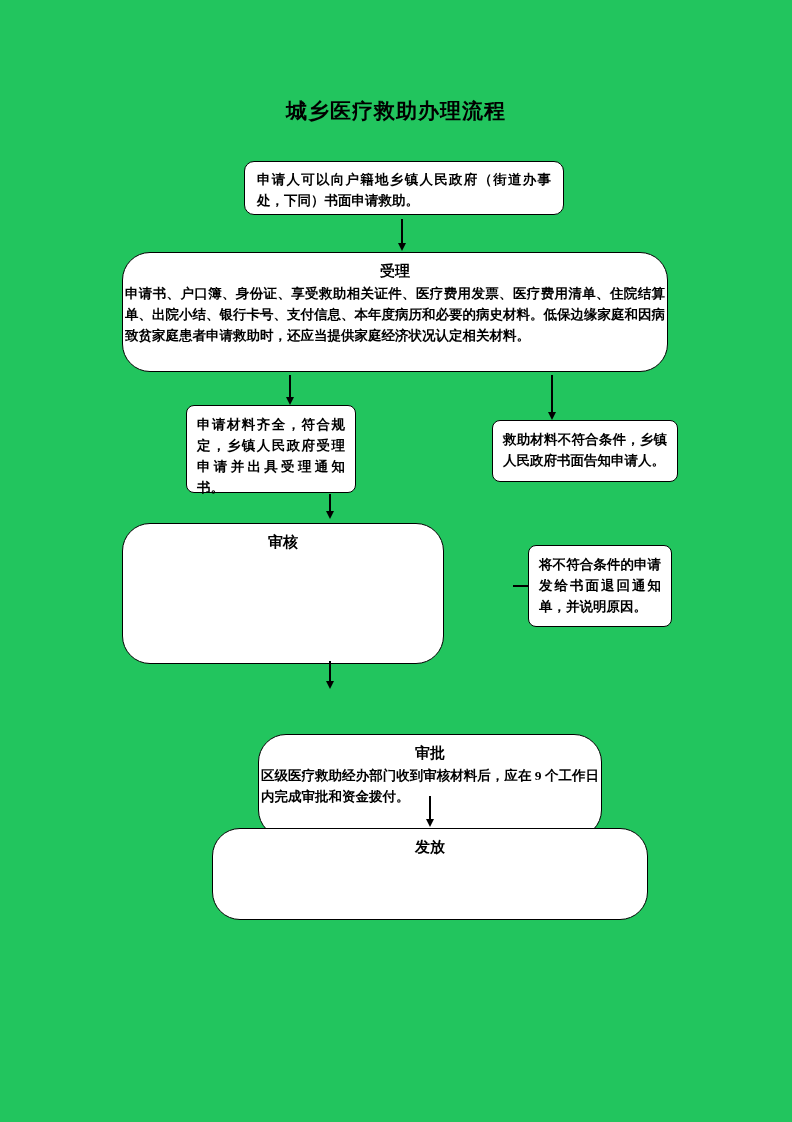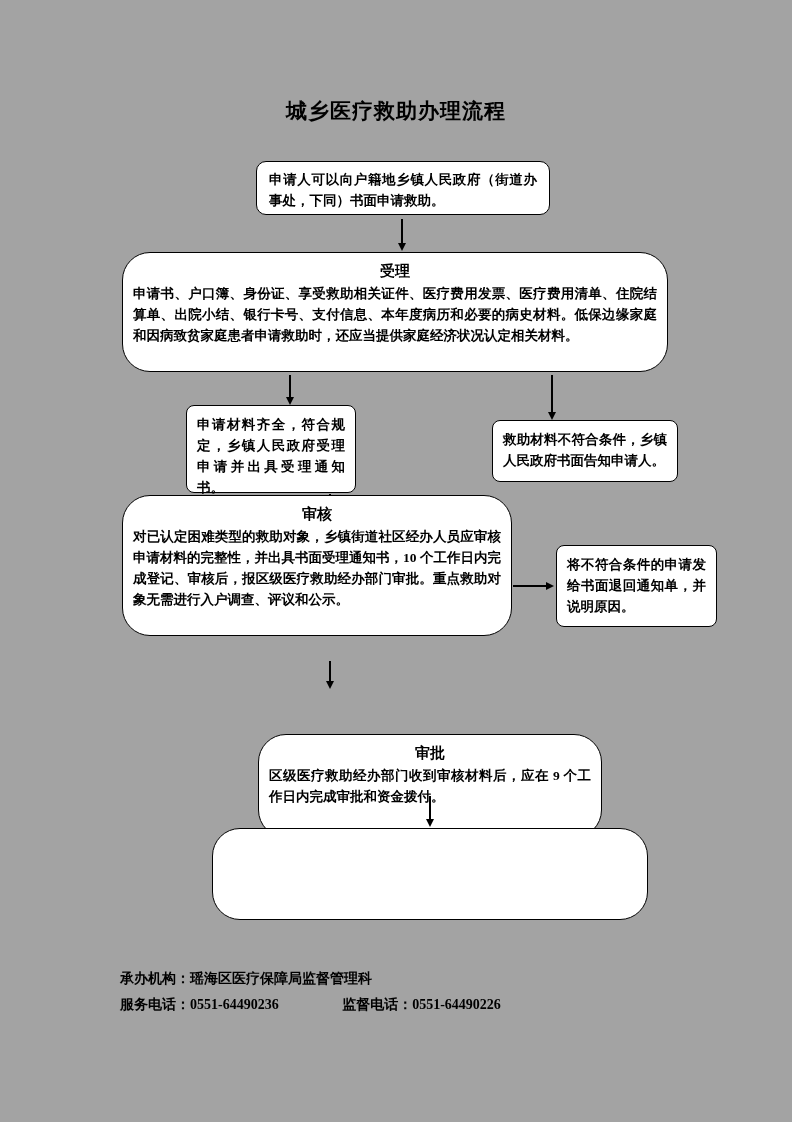--- a/index.html
+++ b/index.html
@@ -2,21 +2,21 @@
 <html><head>
 <meta charset="utf-8">
 <style>
   * { margin: 0; padding: 0; box-sizing: border-box; }
   html, body { background: #ffffff; }
   .page {
     position: relative;
     width: 792px;
     height: 1122px;
     margin: 0 auto;
-    background: #a3a3a3;
+    background: #22c55e;
     font-family: "Liberation Serif", serif;
     color: #000;
     overflow: hidden;
   }
   .doc-title {
     position: absolute;
     top: 97px;
     left: 0;
     width: 100%;
     text-align: center;
@@ -34,21 +34,21 @@
     font-weight: bold;
     font-size: 15px;
     line-height: 23px;
   }
   .box-text {
     font-size: 13.5px;
     font-weight: 600;
     line-height: 21px;
     text-align: justify;
   }
-  .big { border-radius: 28px; padding: 7px 10px; }
+  .big { border-radius: 28px; padding: 7px 2px; }
   .small { border-radius: 8px; padding: 8px 10px; }
   .apply-box { border-radius: 10px; padding: 7px 12px; }
 
   .arrow-down { position: absolute; }
   .arrow-down .shaft {
     position: absolute; left: 50%; margin-left: -0.75px; top: 0;
     width: 1.5px; height: calc(100% - 7px); background: #000;
   }
   .arrow-down .head {
     position: absolute; left: 50%; transform: translateX(-50%); bottom: 0;
@@ -81,21 +81,21 @@
   .footer-phones span { display: inline-block; }
   .footer-phones .phone-2 { margin-left: 60px; }
 </style>
 </head>
 <body>
 
 <div class="page">
 
   <div class="doc-title">城乡医疗救助办理流程</div>
 
-  <div class="box apply-box" style="left:256px; top:161px; width:294px; height:54px;">
+  <div class="box apply-box" style="left:244px; top:161px; width:320px; height:54px;">
     <div class="box-text">申请人可以向户籍地乡镇人民政府（街道办事处，下同）书面申请救助。</div>
   </div>
 
   <div class="arrow-down" style="left:396px; top:219px; width:12px; height:32px;">
     <div class="shaft"></div>
     <div class="head"></div>
   </div>
 
   <div class="box big" style="left:122px; top:252px; width:546px; height:120px;">
     <div class="box-title">受理</div>
@@ -118,53 +118,46 @@
 
   <div class="box small" style="left:468px; top:420px; width:186px; height:62px;margin-left:24px;">
     <div class="box-text">救助材料不符合条件，乡镇人民政府书面告知申请人。</div>
   </div>
 
   <div class="arrow-down" style="left:324px; top:494px; width:12px; height:25px;">
     <div class="shaft"></div>
     <div class="head"></div>
   </div>
 
-  <div class="box big" style="left:122px; top:495px; width:390px; height:141px;">
+  <div class="box big" style="left:122px; top:523px; width:322px; height:141px;">
     <div class="box-title">审核</div>
-    <div class="box-text">对已认定困难类型的救助对象，乡镇街道社区经办人员应审核申请材料的完整性，并出具书面受理通知书，10 个工作日内完成登记、审核后，报区级医疗救助经办部门审批。重点救助对象无需进行入户调查、评议和公示。</div>
   </div>
 
   <div class="arrow-right" style="left:513px; top:580px; width:41px; height:12px;">
     <div class="shaft"></div>
     <div class="head"></div>
   </div>
 
-  <div class="box small" style="left:556px; top:545px; width:161px; height:82px;">
+  <div class="box small" style="left:528px; top:545px; width:144px; height:82px;">
     <div class="box-text">将不符合条件的申请发给书面退回通知单，并说明原因。</div>
   </div>
 
   <div class="arrow-down" style="left:324px; top:661px; width:12px; height:28px;">
     <div class="shaft"></div>
     <div class="head"></div>
   </div>
 
   <div class="box big" style="left:258px; top:690px; width:344px; height:104px;margin-top:44px;">
     <div class="box-title">审批</div>
     <div class="box-text">区级医疗救助经办部门收到审核材料后，应在 9 个工作日内完成审批和资金拨付。</div>
   </div>
 
   <div class="arrow-down" style="left:424px; top:796px; width:12px; height:31px;">
     <div class="shaft"></div>
     <div class="head"></div>
   </div>
 
   <div class="box big" style="left:212px; top:828px; width:436px; height:92px;">
+    <div class="box-title">发放</div>
   </div>
 
-  <div class="footer">
-    <div>承办机构：瑶海区医疗保障局监督管理科</div>
-    <div class="footer-phones">
-      <span class="phone-1">服务电话：0551-64490236</span>
-      <span class="phone-2">监督电话：0551-64490226</span>
-    </div>
-  </div>
 
 </div>
 
 </body></html>

